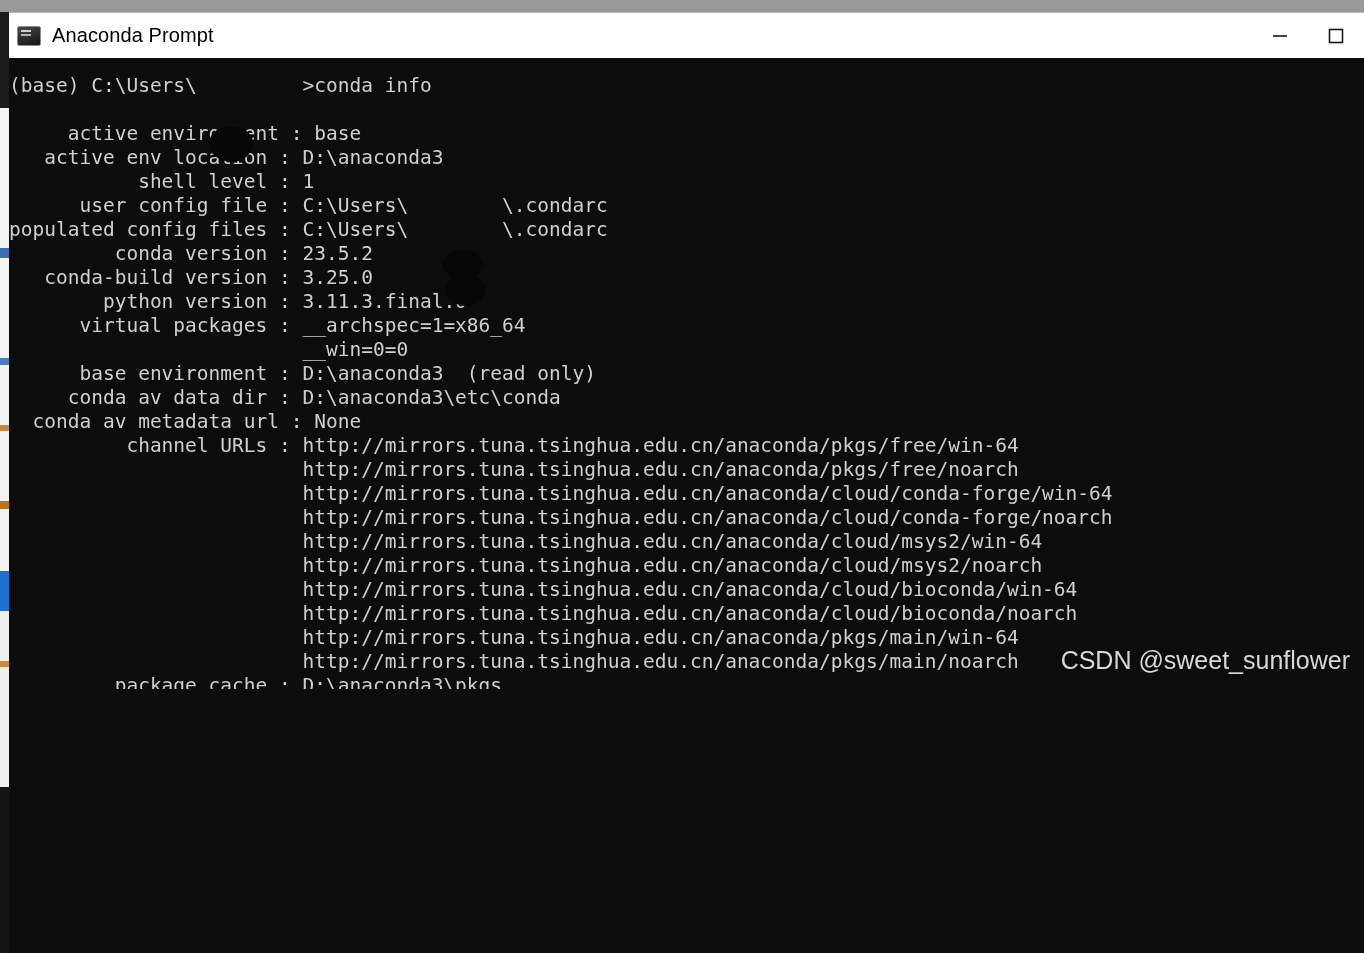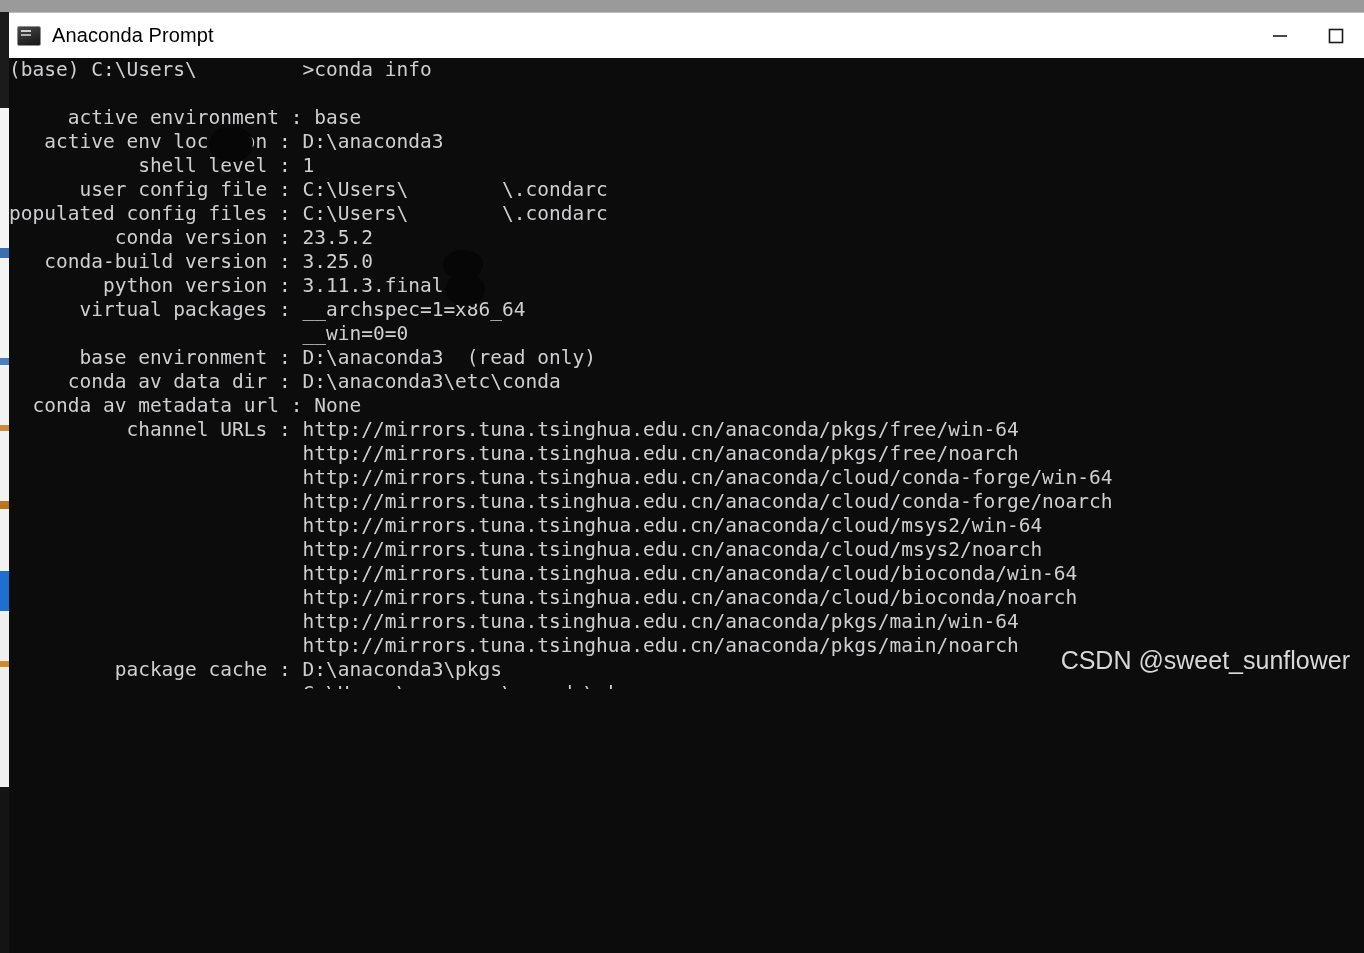--- a/index.html
+++ b/index.html
@@ -111,21 +111,21 @@
     cursor: default;
   }
   .ctrl svg { display: block; }
 
   
   .term {
     position: relative;
     height: 631px;
     background: #0c0c0c;
     overflow: hidden;
-    padding-top: 0;
+    padding-top: 16px;
   }
   .term pre {
     font-family: "DejaVu Sans Mono", "Liberation Mono", monospace;
     font-size: 19.5px;
     line-height: 24px;
     color: #cfcfd2;
     white-space: pre;
     margin: 0;
     padding: 0 0 0 0px;
     letter-spacing: 0px;

